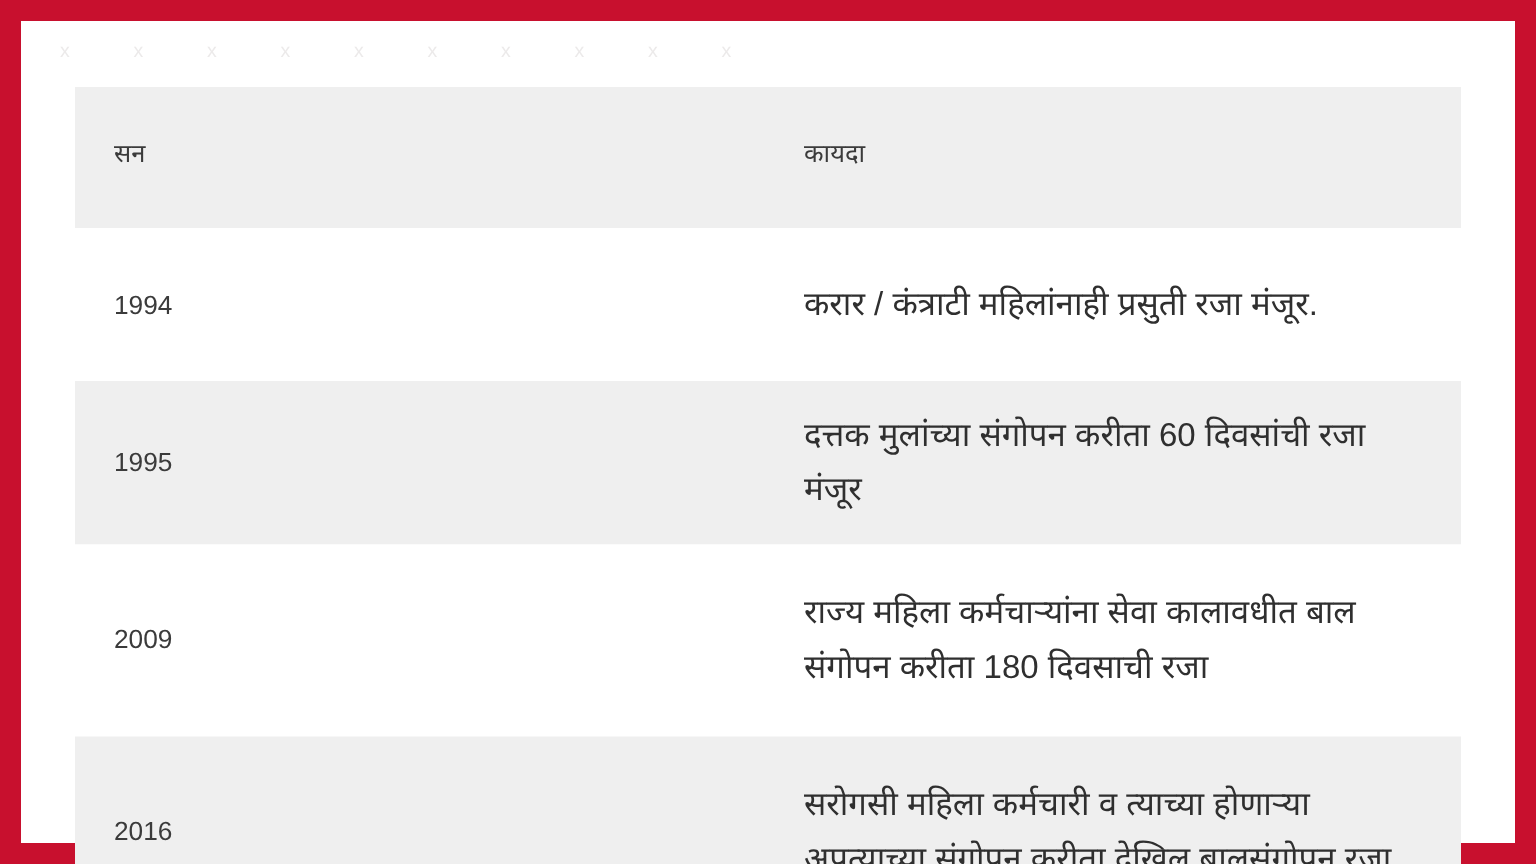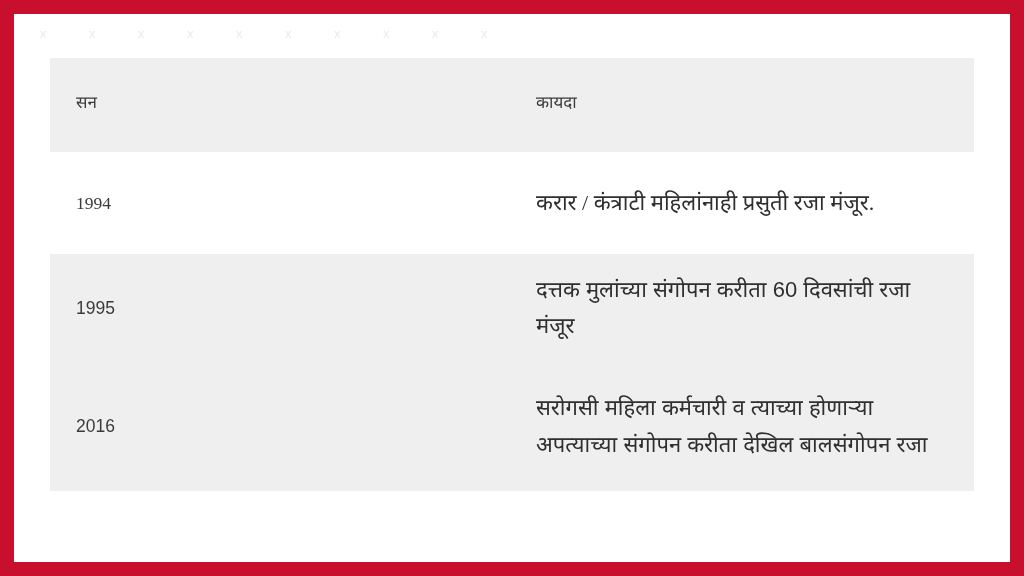--- a/index.html
+++ b/index.html
@@ -66,21 +66,20 @@
   }
   table.law-table thead th {
     background: #efefef;
     font-size: 17px;
     height: 62px;
     padding-top: 14px;
     color: #3b3b3b;
   }
   table.law-table tbody tr.odd td {
     background: #ffffff;
-    font-family: Liberation Serif, serif;
   }
   table.law-table tbody tr.even td {
     background: #efefef;
     margin-top: 12px;
   }
   table.law-table td.year {
     font-size: 17.5px;
     color: #3b3b3b;
   }
   table.law-table td.law {
@@ -122,20 +121,24 @@
       </thead>
       <tbody>
         <tr class="odd h-1">
           <td class="year">1994</td>
           <td class="law">करार / कंत्राटी महिलांनाही प्रसुती रजा मंजूर.</td>
         </tr>
         <tr class="even h-1">
           <td class="year">1995</td>
           <td class="law">दत्तक मुलांच्या संगोपन करीता 60 दिवसांची रजा मंजूर</td>
         </tr>
+        <tr class="odd h-2">
+          <td class="year">2009</td>
+          <td class="law">राज्य महिला कर्मचाऱ्यांना सेवा कालावधीत बाल संगोपन करीता 180 दिवसाची रजा</td>
+        </tr>
         <tr class="even h-2">
           <td class="year">2016</td>
           <td class="law">सरोगसी महिला कर्मचारी व त्याच्या होणाऱ्या अपत्याच्या संगोपन करीता देखिल बालसंगोपन रजा</td>
         </tr>
 
       </tbody>
     </table>
   </div>
 
 </div>

